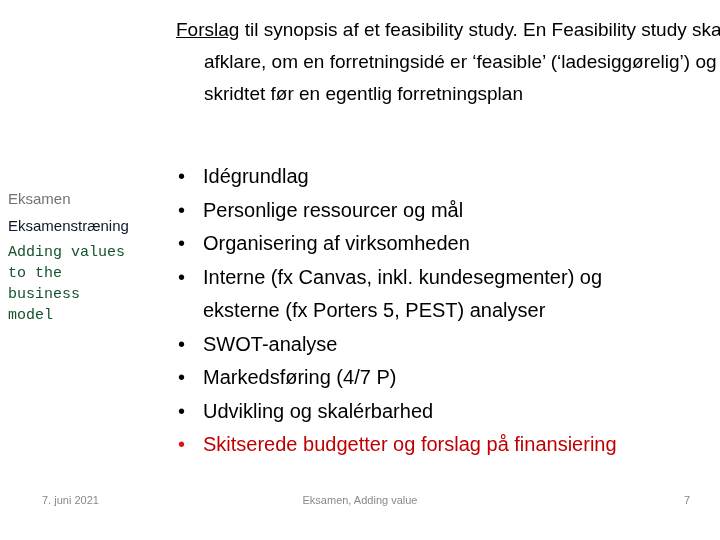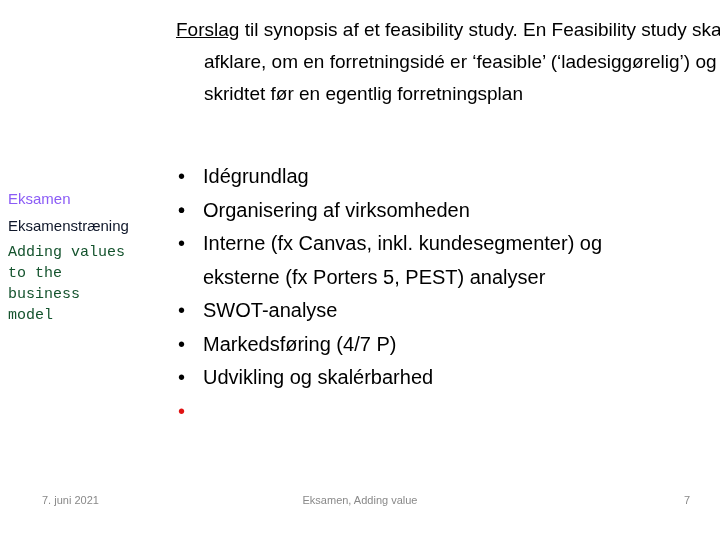--- a/index.html
+++ b/index.html
@@ -77,34 +77,34 @@
   .footer-page   { position: absolute; right: 30px; top: 0; }
 </style>
 </head>
 <body>
 
 <div class="slide">
 
   <div class="title"><span class="u">Forslag</span><span> til synopsis af et feasibility study. En Feasibility study skal afklare, om en forretningsidé er ‘feasible’ (‘ladesiggørelig’) og er skridtet før en egentlig forretningsplan</span></div>
 
   <nav class="sidebar" id="sidebar">
-      <div class="sidebar-item" style="color: #8b5cf6;">Eksamen</div>
+      <div class="sidebar-item" style="color: #737373;">Eksamen</div>
       <div class="sidebar-item" style="color: #0f172a;">Eksamenstræning</div>
       <div class="sidebar-item" style="color: #14532d; font-family: Liberation Mono, monospace;">Adding values to the business model</div>
     </nav>
 
   <ul class="bullets" id="bullets">
       <li style="color: rgb(0, 0, 0);"><span class="dot">•</span><span>Idégrundlag</span></li>
-      <li style="color: rgb(0, 0, 0);"><span class="dot">•</span></li>
+      <li style="color: rgb(0, 0, 0);"><span class="dot">•</span><span>Personlige ressourcer og mål</span></li>
       <li style="color: rgb(0, 0, 0);"><span class="dot">•</span><span>Organisering af virksomheden</span></li>
       <li style="color: rgb(0, 0, 0);"><span class="dot">•</span><span>Interne (fx Canvas, inkl. kundesegmenter) og eksterne (fx Porters 5, PEST) analyser</span></li>
       <li style="color: rgb(0, 0, 0);"><span class="dot">•</span><span>SWOT-analyse</span></li>
       <li style="color: rgb(0, 0, 0);"><span class="dot">•</span><span>Markedsføring (4/7 P)</span></li>
       <li style="color: rgb(0, 0, 0);"><span class="dot">•</span><span>Udvikling og skalérbarhed</span></li>
-      <li style="color: rgb(192, 0, 0);"><span class="dot" style="color: rgb(224, 18, 18);">•</span></li>
+      <li style="color: rgb(192, 0, 0);"><span class="dot" style="color: rgb(224, 18, 18);">•</span><span>Skitserede budgetter og forslag på finansiering</span></li>
     </ul>
 
   <div class="footer">
     <span class="footer-date">7. juni 2021</span>
     <span class="footer-center">Eksamen, Adding value</span>
     <span class="footer-page">7</span>
   </div>
 
 </div>
 

